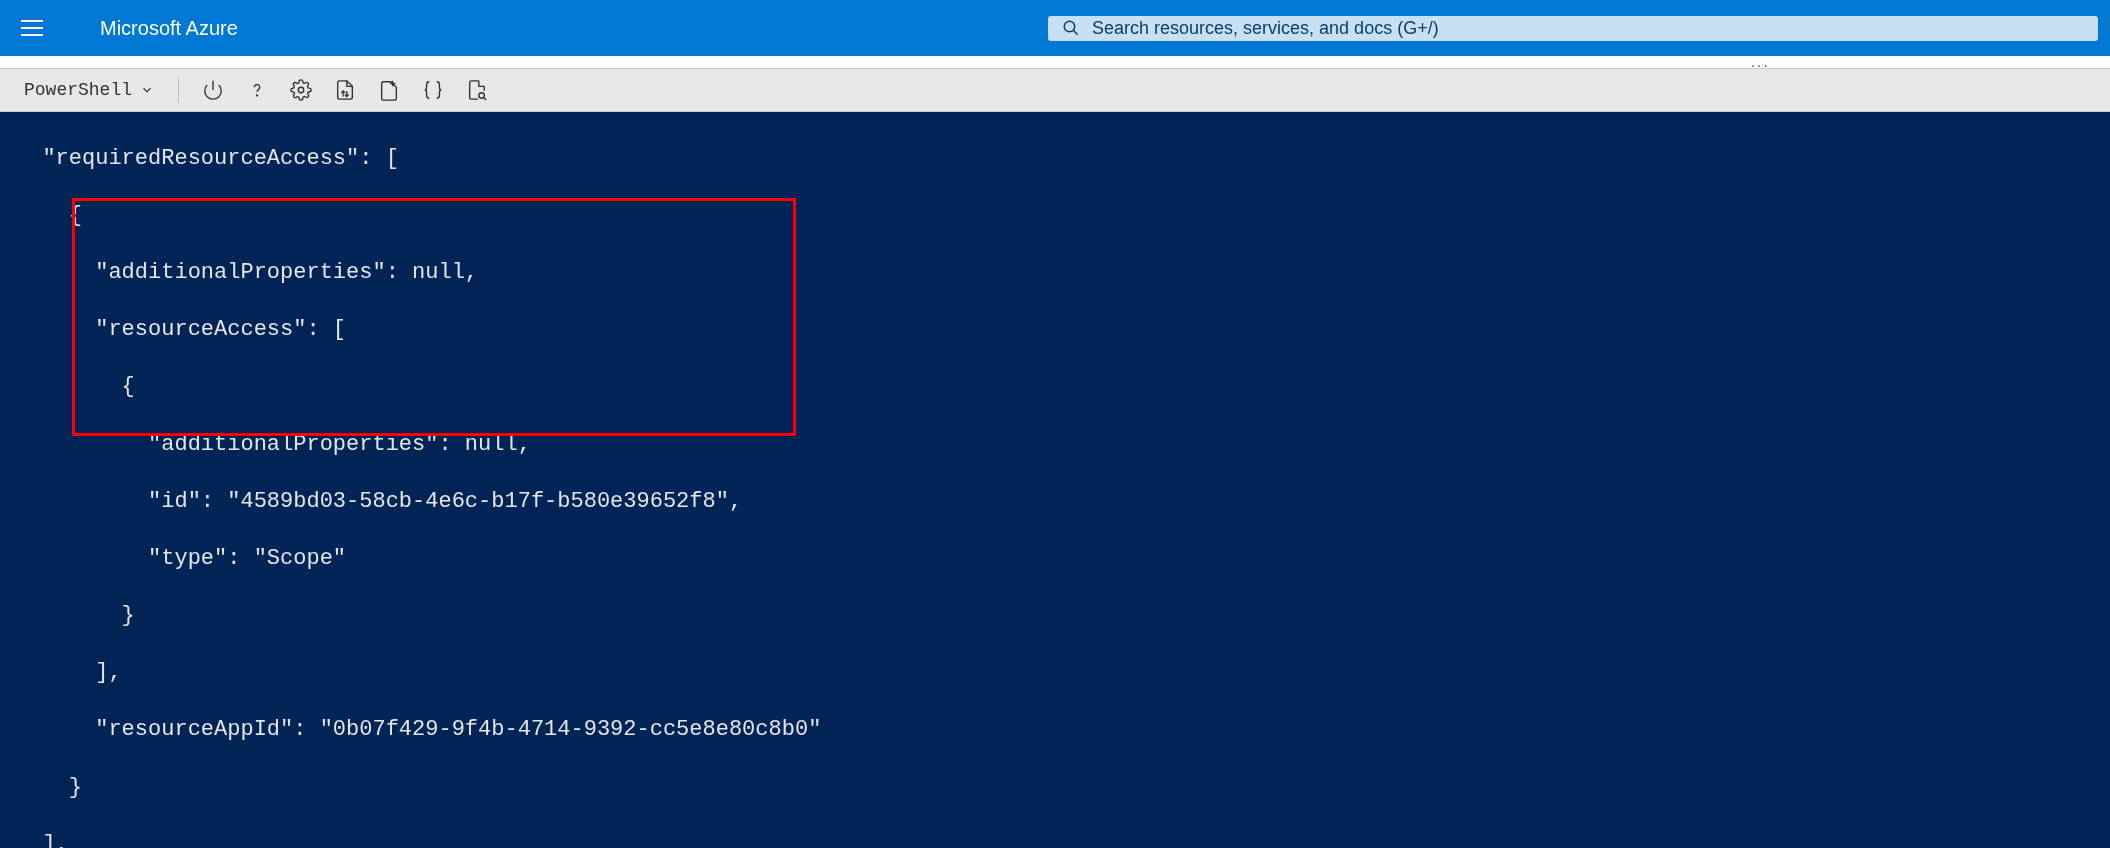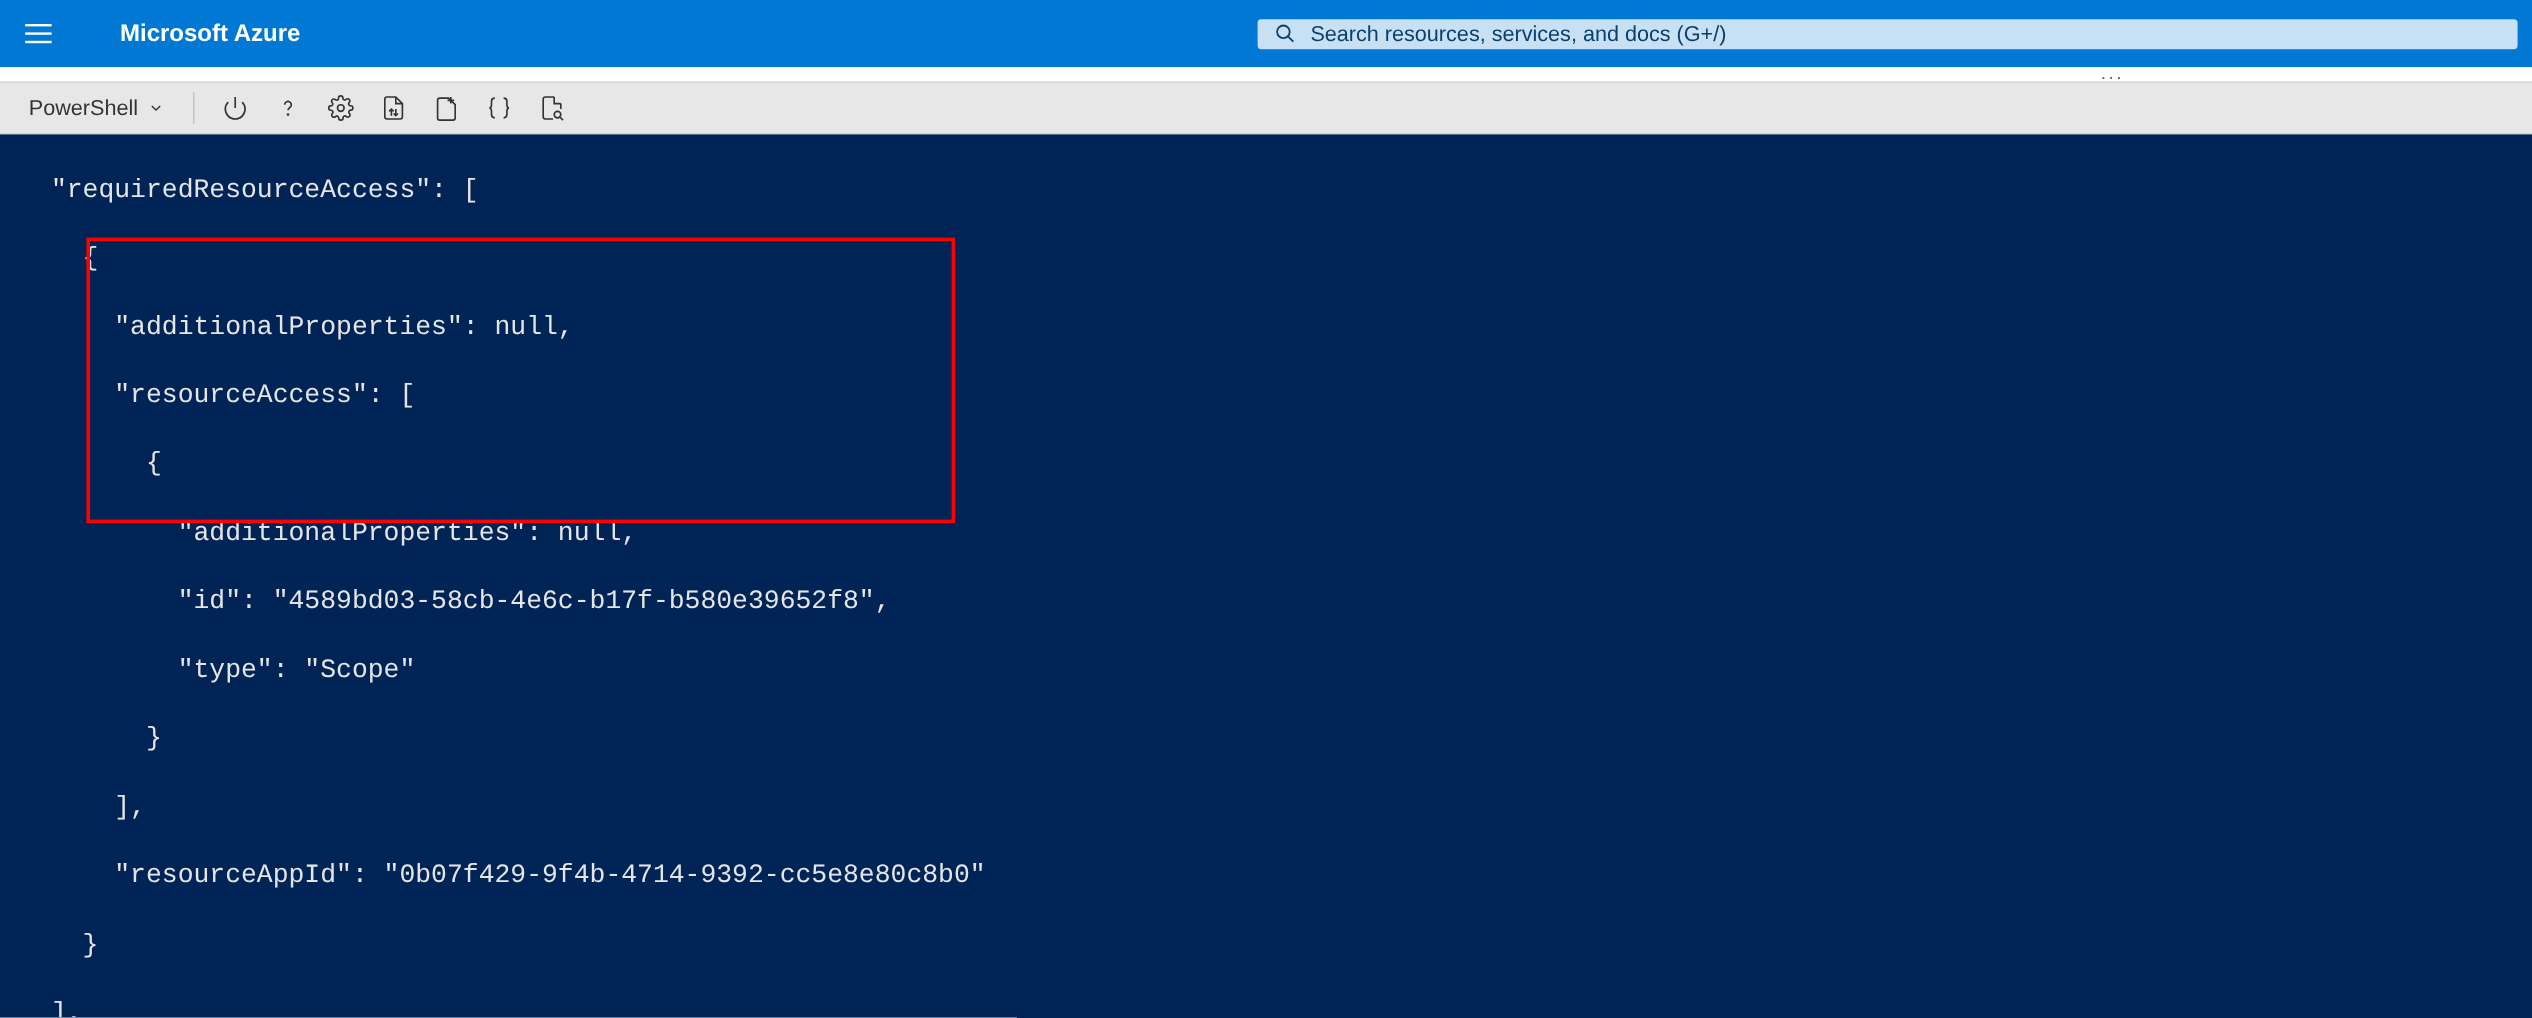--- a/index.html
+++ b/index.html
@@ -32,21 +32,21 @@
     }
     .hamburger span {
       display: block;
       width: 22px;
       height: 2px;
       background: #fff;
     }
     .brand {
       color: #fff;
       font-size: 20px;
-      font-weight: 700;
+      font-weight: 400;
       margin-left: 24px;
     }
     .search-container {
       margin-left: auto;
       flex: 0 0 70%;
       max-width: 1050px;
     }
     .search-box {
       background: #c7e0f4;
       border-radius: 3px;
@@ -96,20 +96,21 @@
       gap: 8px;
     }
     .toolbar-select {
       display: flex;
       align-items: center;
       gap: 8px;
       font-size: 18px;
       color: #333;
       cursor: pointer;
       padding: 4px 8px;
+      font-family: Liberation Mono, monospace;
     }
     .chevron {
       width: 14px;
       height: 14px;
       stroke: #333;
       fill: none;
       stroke-width: 2;
     }
     .toolbar-sep {
       width: 1px;

